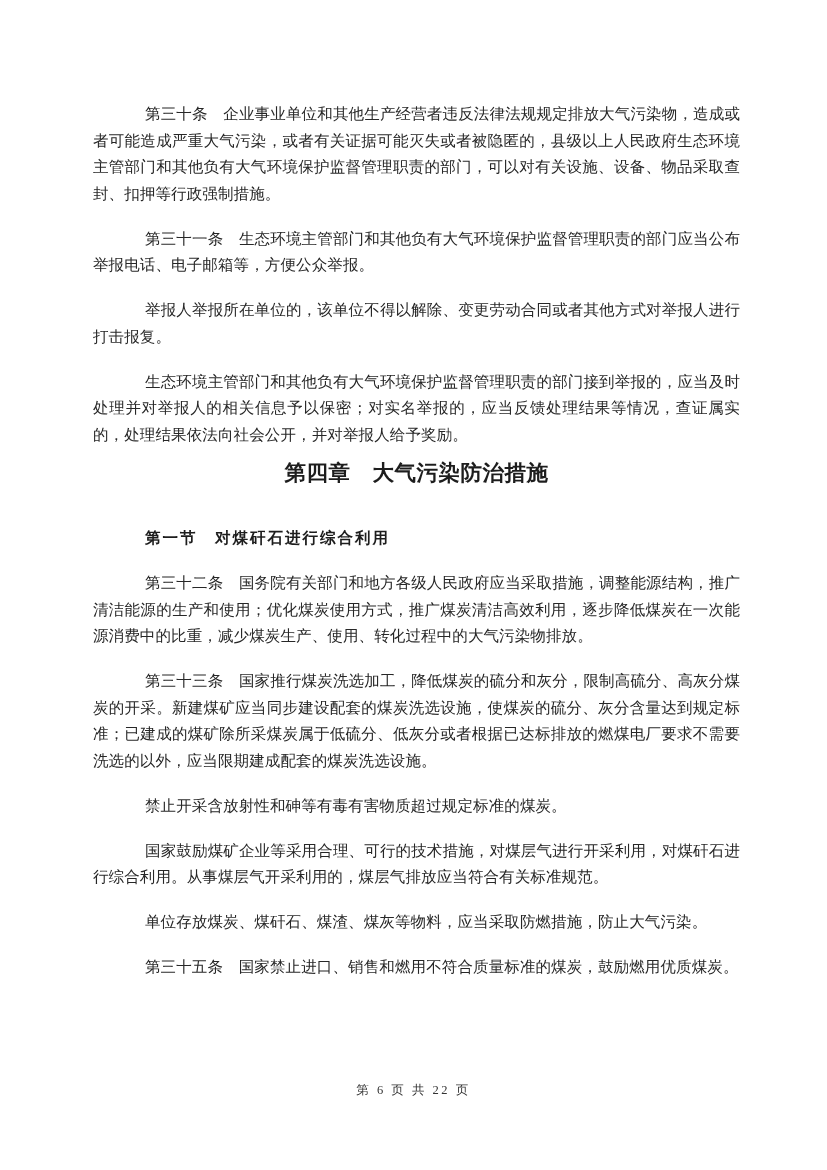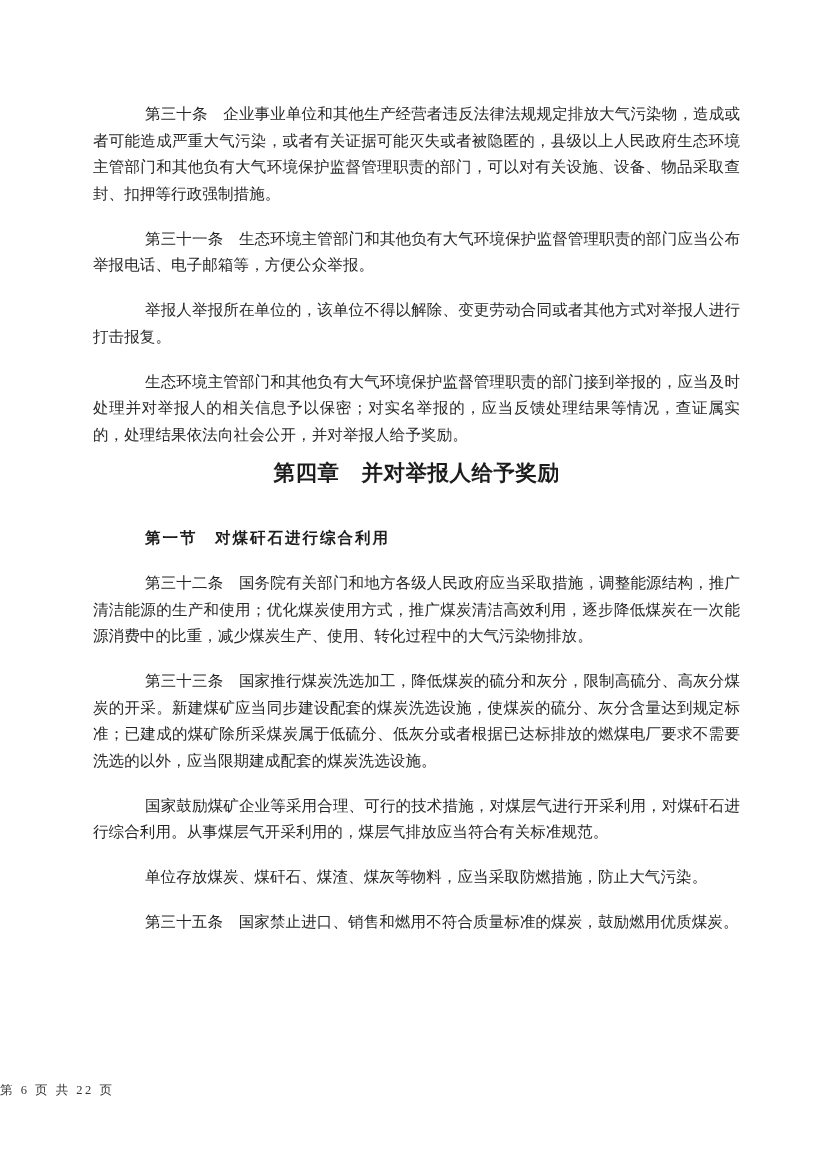--- a/index.html
+++ b/index.html
@@ -43,37 +43,38 @@
     letter-spacing: 2px;
     color: #1d1d1d;
     text-indent: 52px;
     text-align: left;
   }
   .page-footer {
     position: absolute;
     left: 0;
     right: 0;
     top: 1082px;
-    text-align: left;
+    text-align: center;
     font-size: 12.5px;
     letter-spacing: 2.5px;
     color: #333333;
   }
 </style>
 </head>
 <body>
 
 <div class="page">
   <div class="content">
     <p class="body-para">第三十条　企业事业单位和其他生产经营者违反法律法规规定排放大气污染物，造成或者可能造成严重大气污染，或者有关证据可能灭失或者被隐匿的，县级以上人民政府生态环境主管部门和其他负有大气环境保护监督管理职责的部门，可以对有关设施、设备、物品采取查封、扣押等行政强制措施。</p>
     <p class="body-para">第三十一条　生态环境主管部门和其他负有大气环境保护监督管理职责的部门应当公布举报电话、电子邮箱等，方便公众举报。</p>
     <p class="body-para">举报人举报所在单位的，该单位不得以解除、变更劳动合同或者其他方式对举报人进行打击报复。</p>
     <p class="body-para">生态环境主管部门和其他负有大气环境保护监督管理职责的部门接到举报的，应当及时处理并对举报人的相关信息予以保密；对实名举报的，应当反馈处理结果等情况，查证属实的，处理结果依法向社会公开，并对举报人给予奖励。</p>
-    <h1 class="chapter-heading">第四章　并对举报人给予奖励</h1>
+    <h1 class="chapter-heading">第四章　大气污染防治措施</h1>
     <h2 class="section-heading">第一节　对煤矸石进行综合利用</h2>
     <p class="body-para">第三十二条　国务院有关部门和地方各级人民政府应当采取措施，调整能源结构，推广清洁能源的生产和使用；优化煤炭使用方式，推广煤炭清洁高效利用，逐步降低煤炭在一次能源消费中的比重，减少煤炭生产、使用、转化过程中的大气污染物排放。</p>
     <p class="body-para">第三十三条　国家推行煤炭洗选加工，降低煤炭的硫分和灰分，限制高硫分、高灰分煤炭的开采。新建煤矿应当同步建设配套的煤炭洗选设施，使煤炭的硫分、灰分含量达到规定标准；已建成的煤矿除所采煤炭属于低硫分、低灰分或者根据已达标排放的燃煤电厂要求不需要洗选的以外，应当限期建成配套的煤炭洗选设施。</p>
+    <p class="body-para">禁止开采含放射性和砷等有毒有害物质超过规定标准的煤炭。</p>
     <p class="body-para">国家鼓励煤矿企业等采用合理、可行的技术措施，对煤层气进行开采利用，对煤矸石进行综合利用。从事煤层气开采利用的，煤层气排放应当符合有关标准规范。</p>
     <p class="body-para">单位存放煤炭、煤矸石、煤渣、煤灰等物料，应当采取防燃措施，防止大气污染。</p>
     <p class="body-para">第三十五条　国家禁止进口、销售和燃用不符合质量标准的煤炭，鼓励燃用优质煤炭。</p>
   </div>
   <div class="page-footer">第 6 页 共 22 页</div>
 </div>
 
 </body></html>

